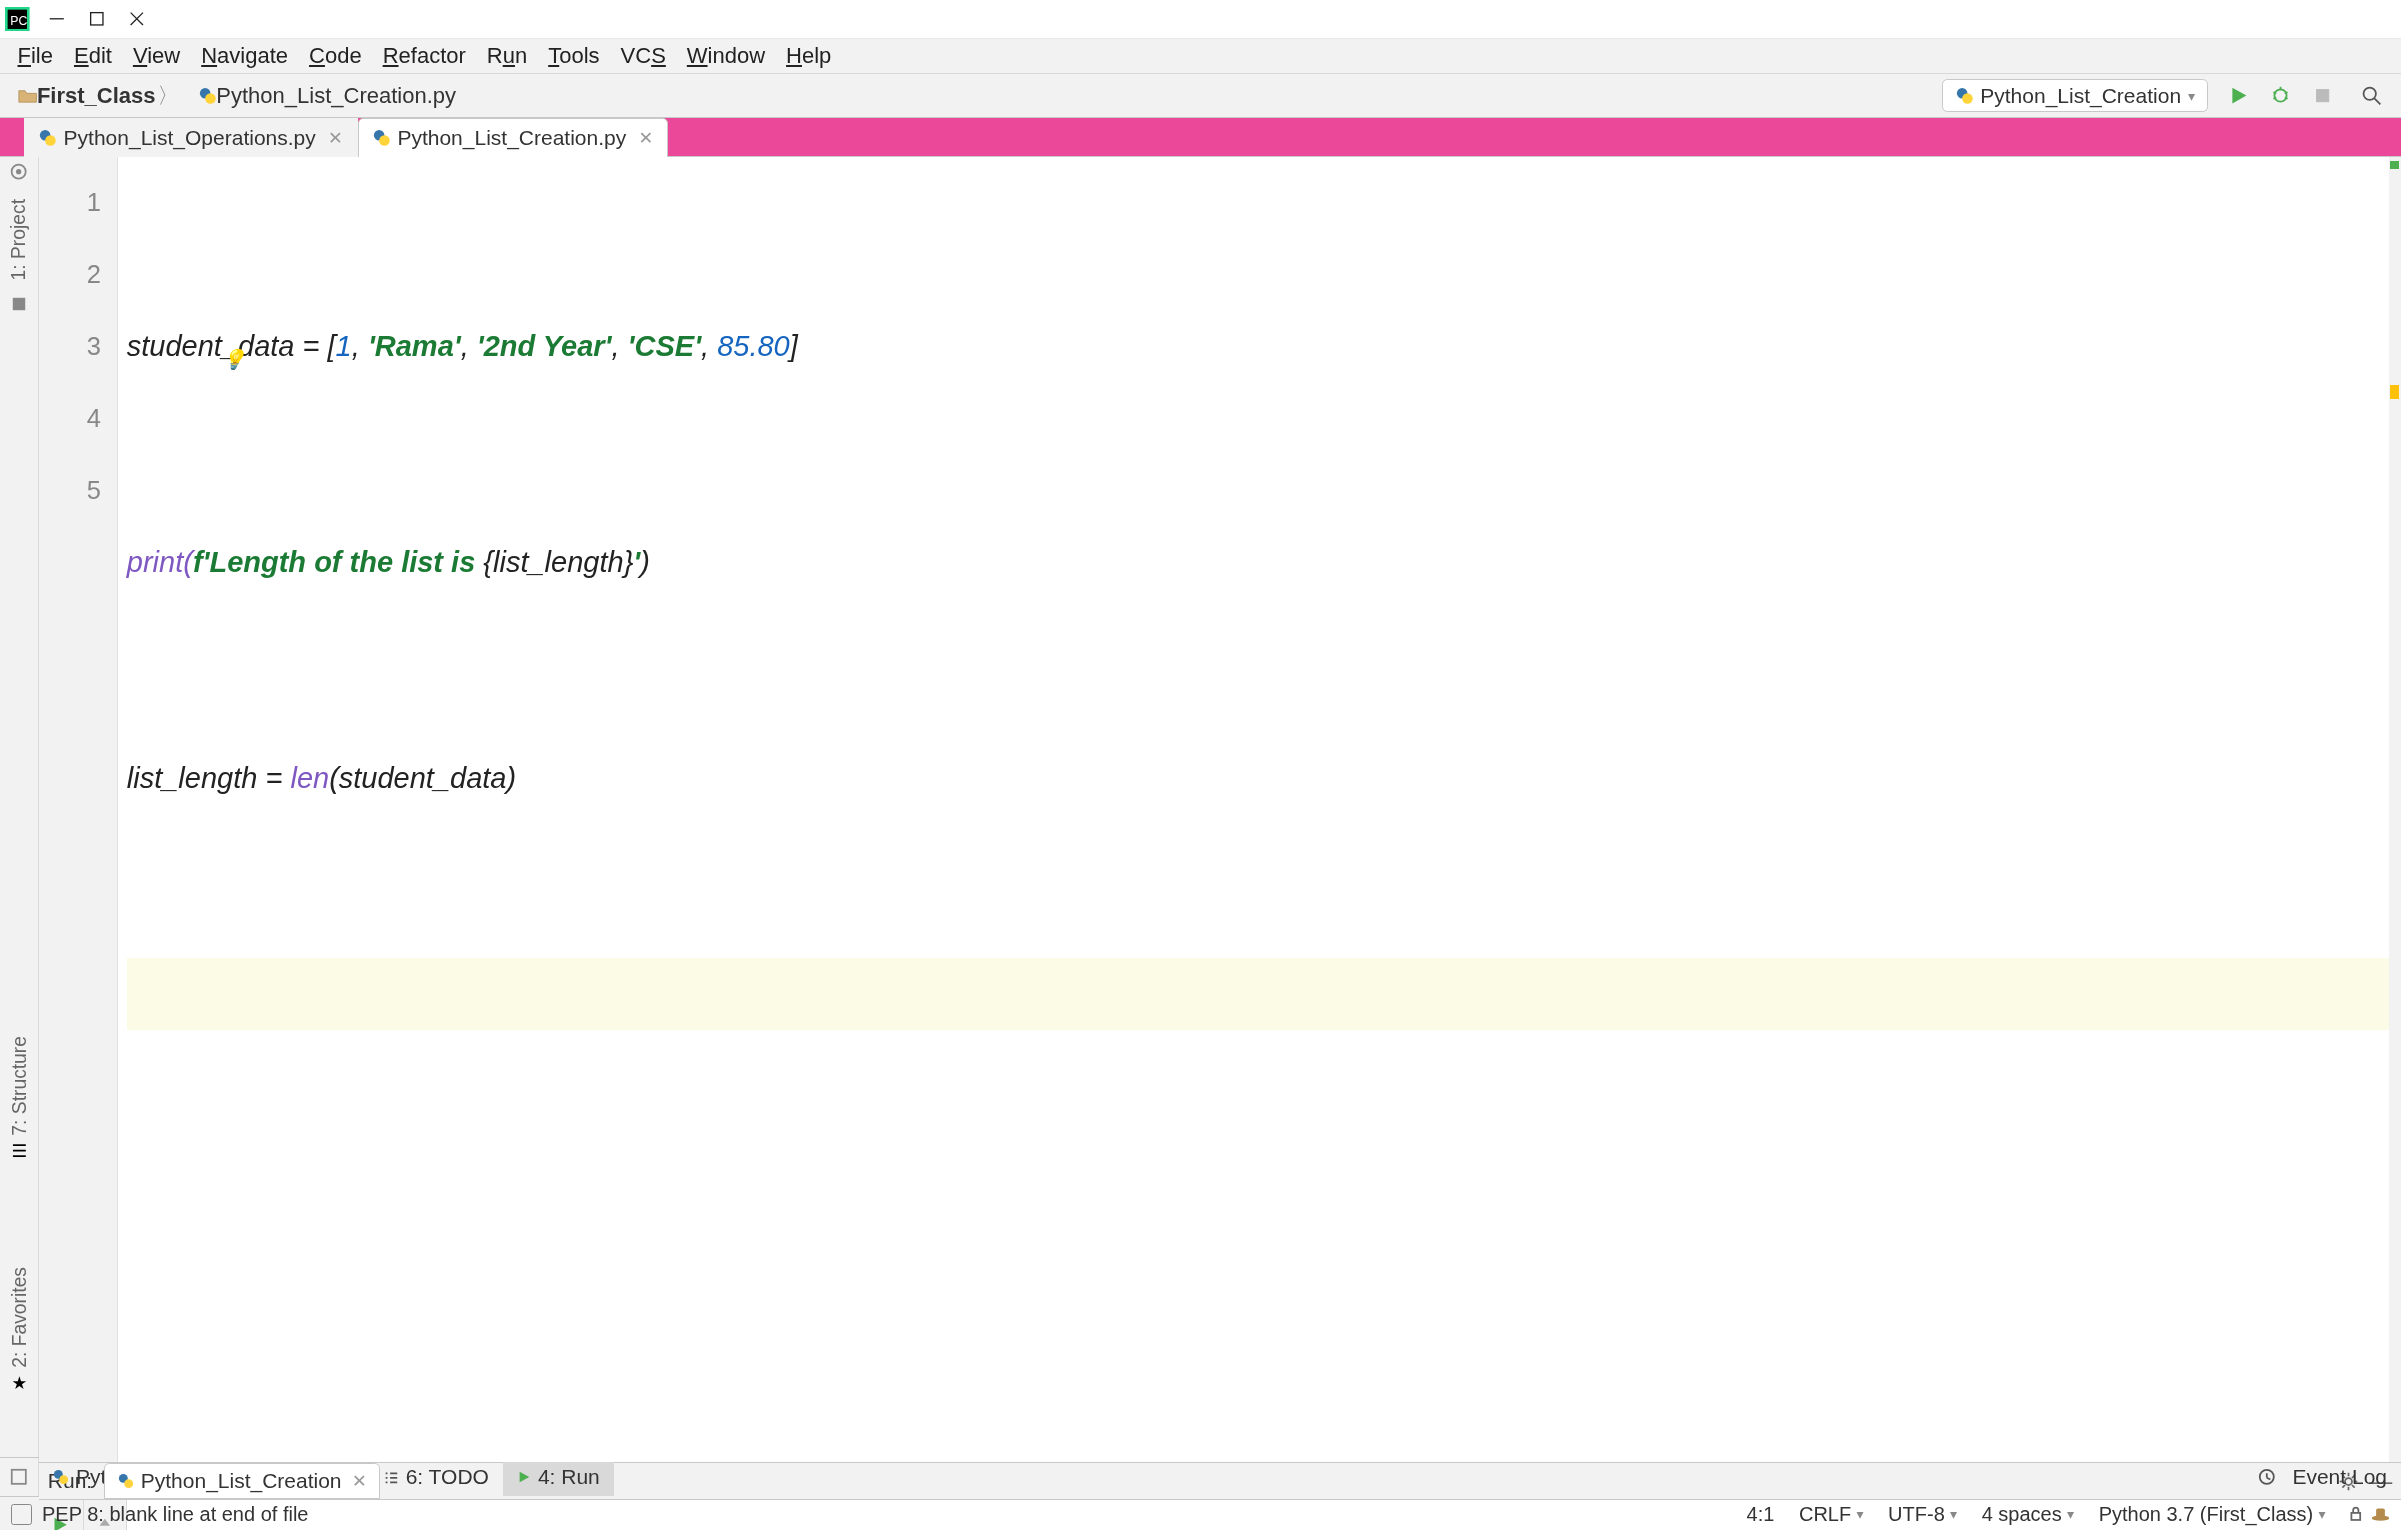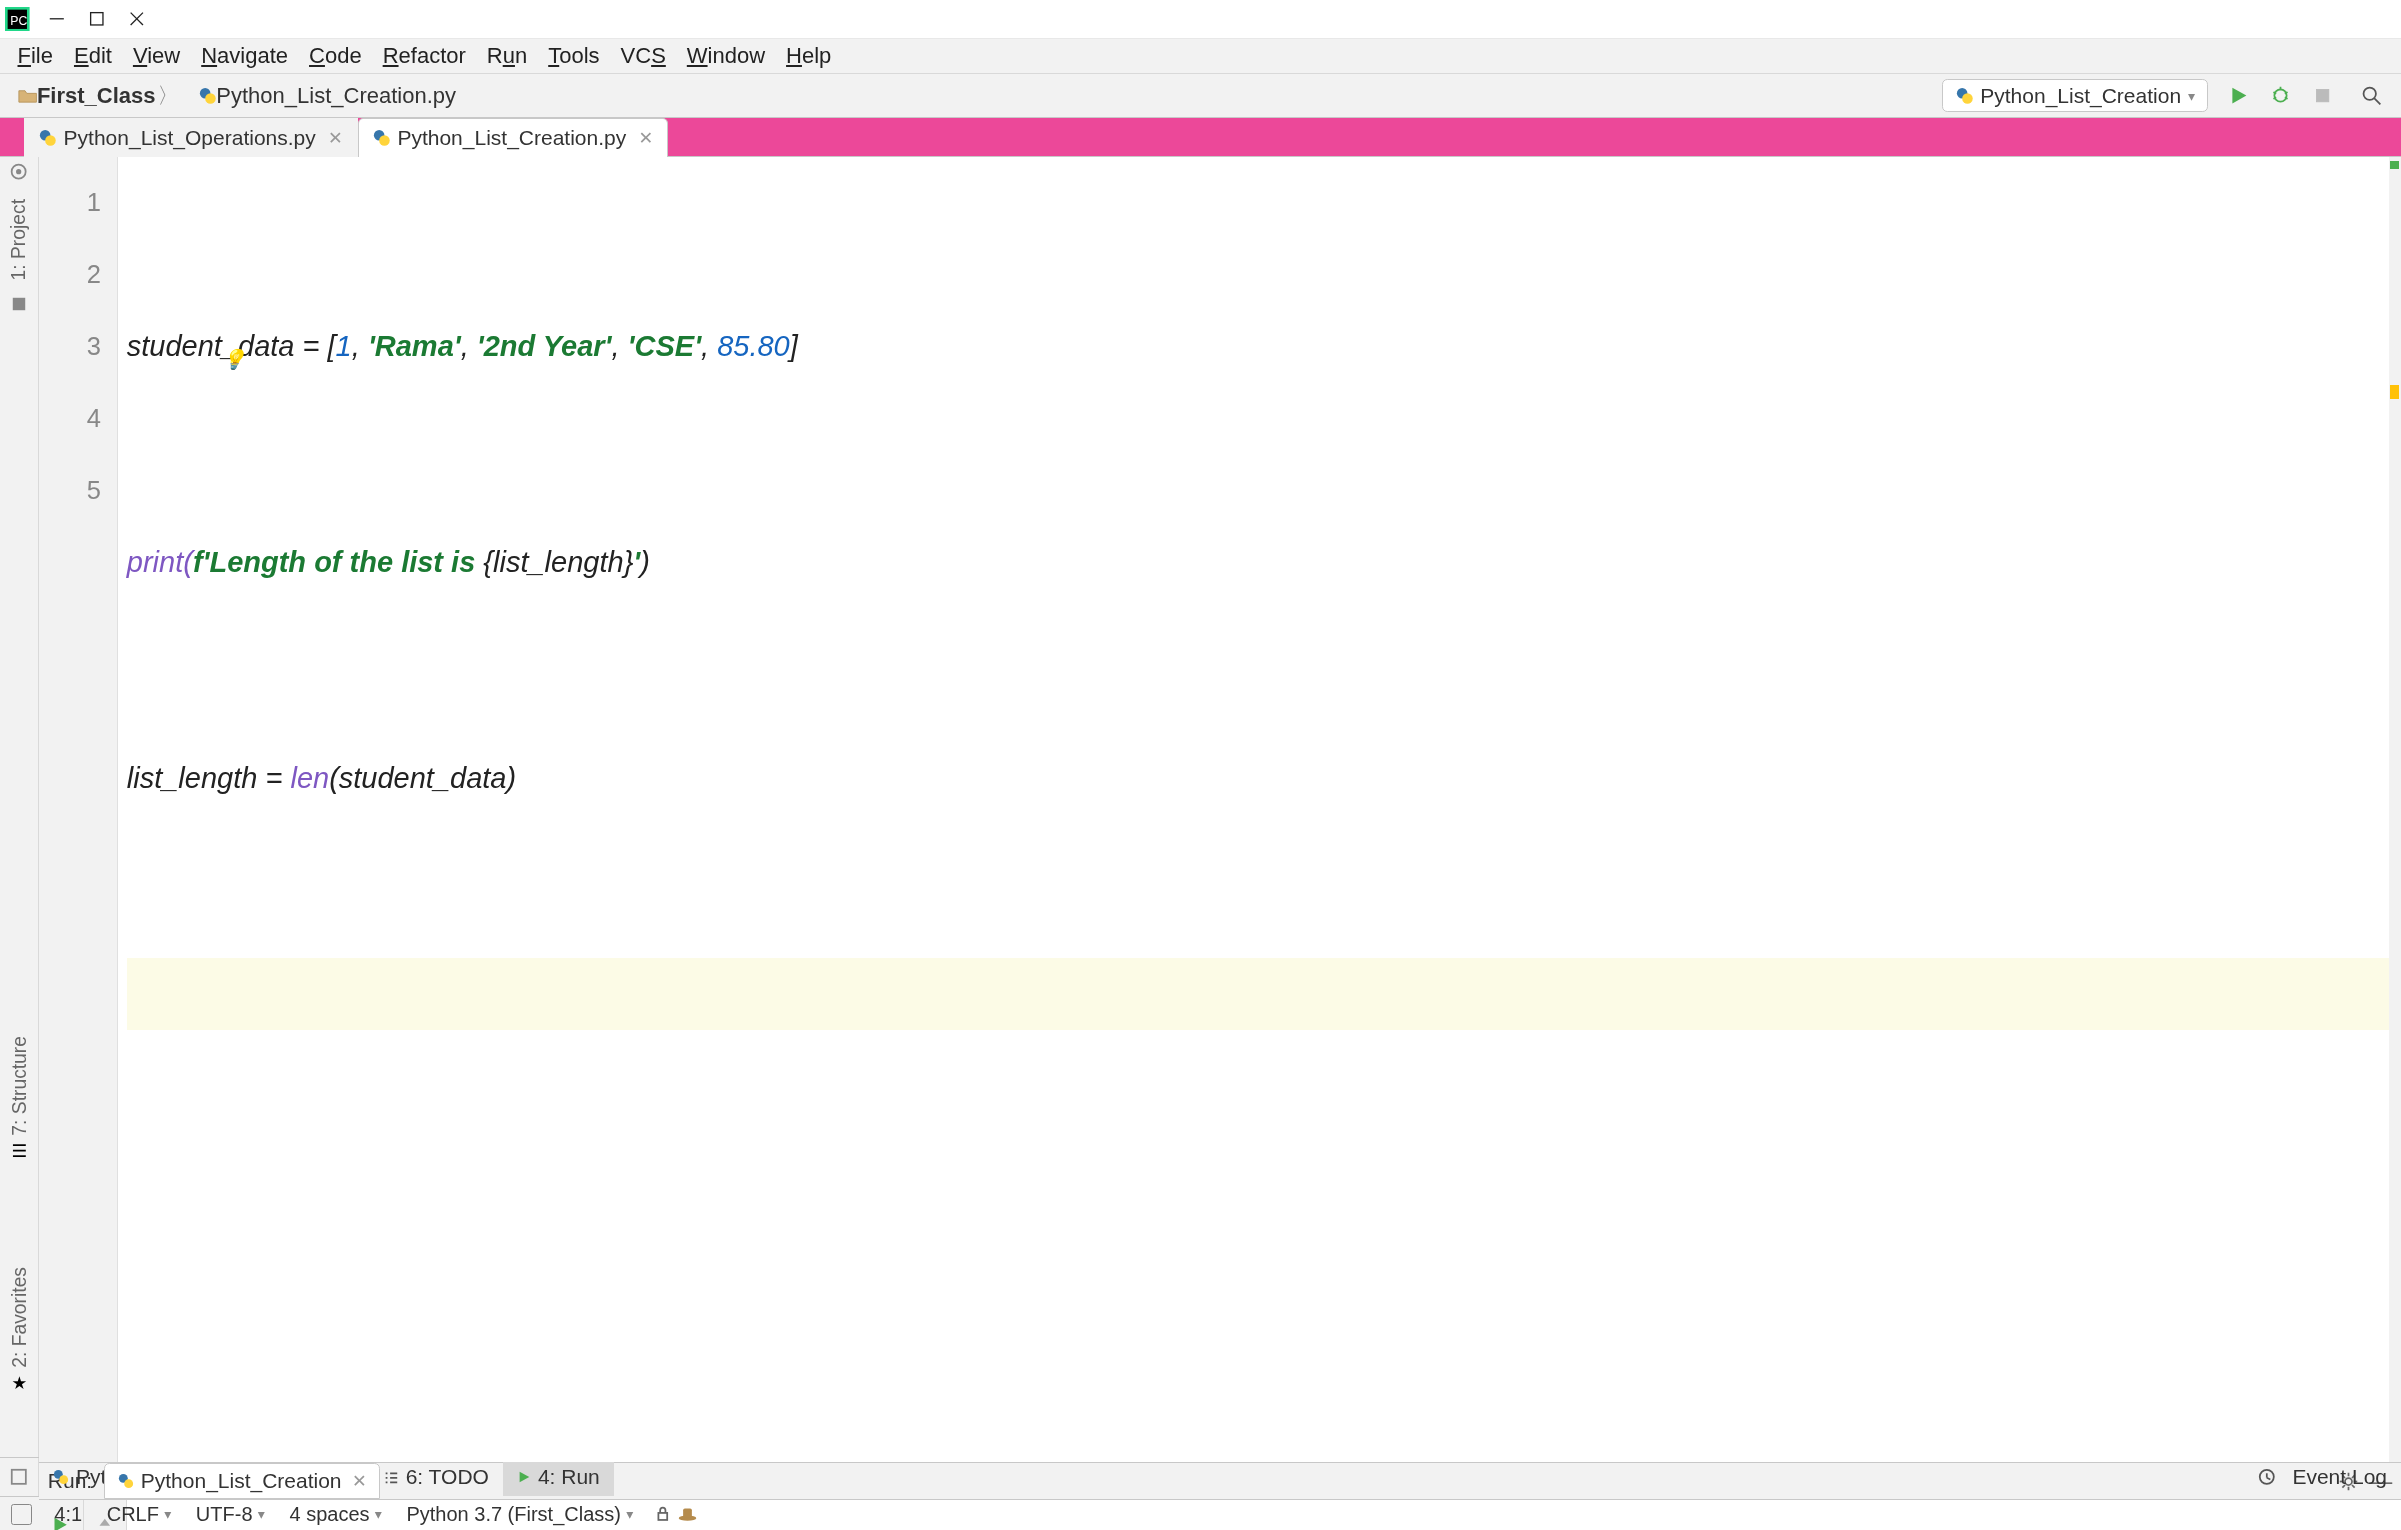--- a/index.html
+++ b/index.html
@@ -384,20 +384,21 @@
           <line x1="10" y1="6" x2="10" y2="11" stroke="#555" stroke-width="2"></line>
           <line x1="10" y1="11" x2="14" y2="13" stroke="#555" stroke-width="2"></line>
         </svg>
       </span>
     <span>Event Log</span>
   </div>
 </div>
 
 <div class="statusbar">
   <div class="sb-check"></div>
+  <div class="sb-msg">PEP 8: blank line at end of file</div>
   <div class="sb-item">
       <span>4:1</span>
     </div>
   <div class="sb-item">
       <span>CRLF</span>
       <span class="caret-down">▾</span>
     </div>
   <div class="sb-item">
       <span>UTF-8</span>
       <span class="caret-down">▾</span>

